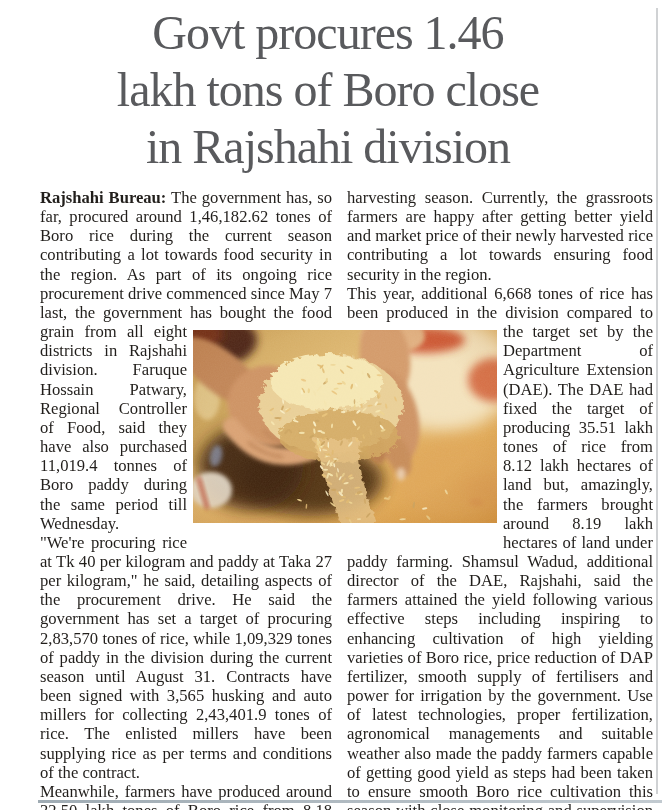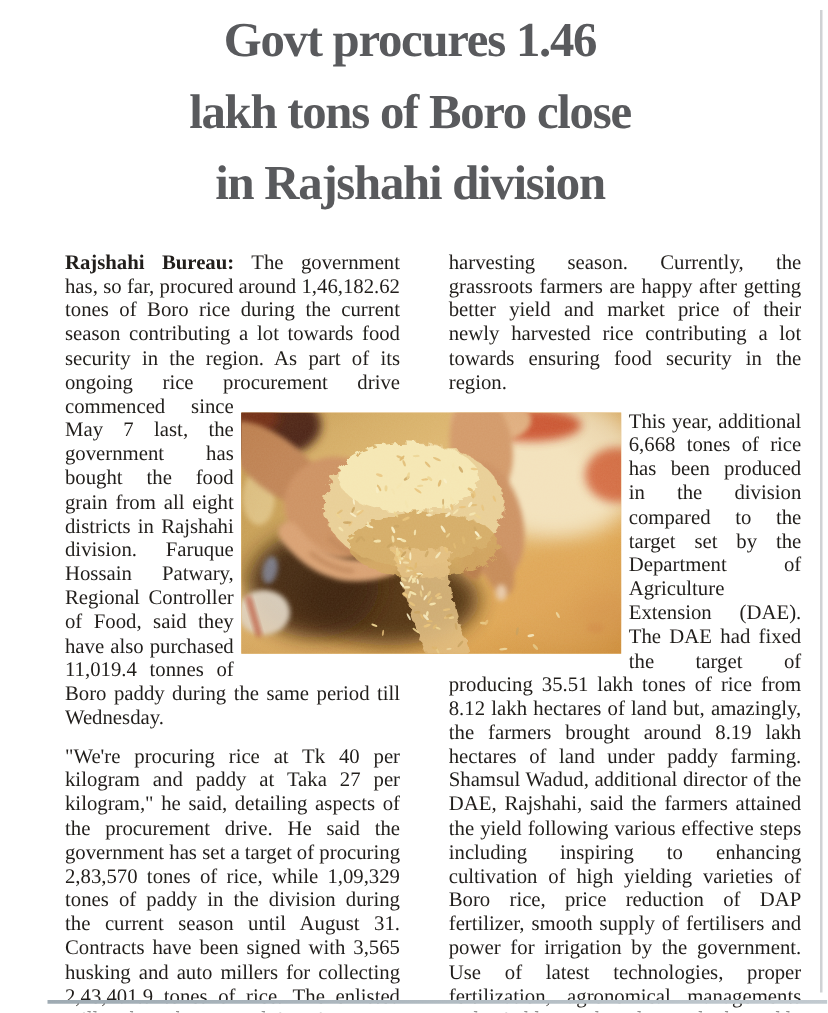--- a/index.html
+++ b/index.html
@@ -2,28 +2,28 @@
 <html><head>
 <meta charset="utf-8">
 <style>
   html,body{margin:0;padding:0;background:#ffffff;}
   .page{
     position:relative;width:662px;height:810px;background:#ffffff;overflow:hidden;
     font-family:"Liberation Serif", serif;
   }
   .headline{
     position:absolute;left:18px;right:24px;top:4px;text-align:center;
-    font-weight:bold;color:#595a5d;font-size:39px;line-height:57px;letter-spacing:-1px;
+    font-weight:normal;color:#595a5d;font-size:48px;line-height:57px;letter-spacing:-1px;
   }
   .headline .hl-line{white-space:nowrap;}
   .col{
     position:absolute;top:188px;text-align:justify;color:#211e1b;
     font-size:16.6px;line-height:19.15px;
   }
-  .col p{margin:12px;padding:0;}
+  .col p{margin:0;padding:0;}
   .col-left{left:40px;width:292px;}
   .col-right{left:347px;width:306px;}
   .float-spacer-r{float:right;width:0;height:142px;}
   .float-photo-r{float:right;clear:right;width:145px;height:205px;}
   .float-spacer-l{float:left;width:0;height:142px;}
   .float-photo-l{float:left;clear:left;width:156px;height:205px;}
   .lead{font-weight:bold;}
   .photo{
     position:absolute;left:193px;top:330px;width:304px;height:193px;
     overflow:hidden;background:#ddae62;

